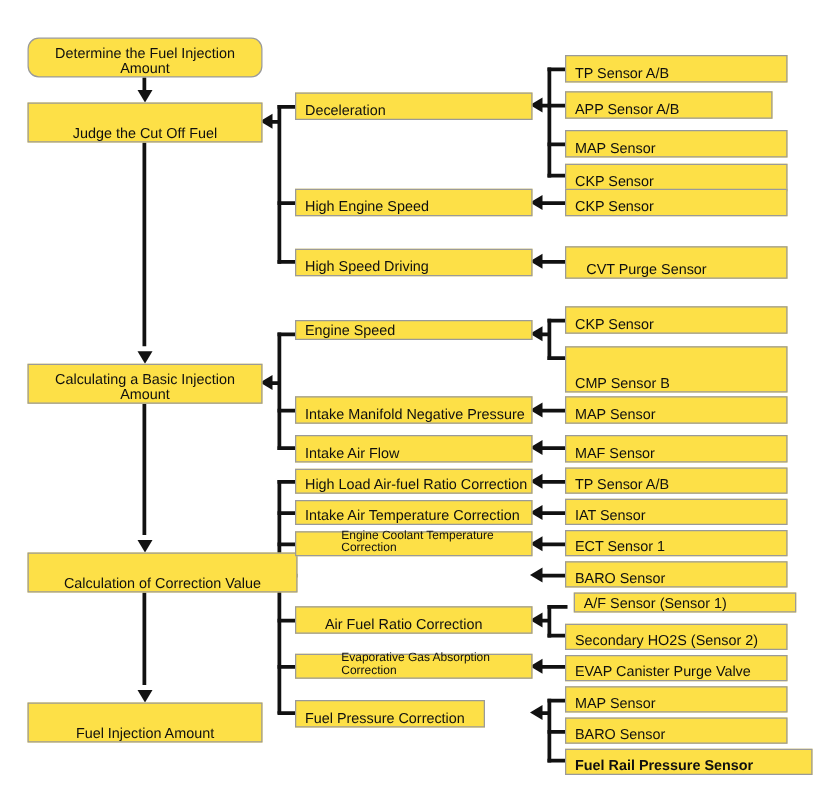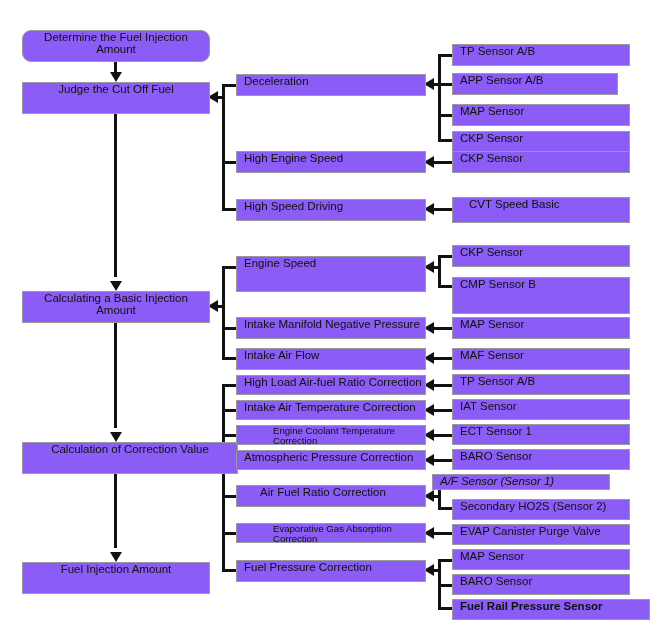--- a/index.html
+++ b/index.html
@@ -11,24 +11,24 @@
     position:relative;
     width:658px;
     height:644px;
     background:#ffffff;
     overflow:hidden;
   }
   
   .node{
     position:absolute;
     box-sizing:border-box;
-    background:#8b5cf6;
+    background:#fde047;
     border:1px solid #9a9a9a;
     display:flex;
-    align-items:flex-start;
+    align-items:flex-end;
     color:#10100f;
     z-index:5;
     line-height:1.05;
   }
   .node.rounded{border-radius:9px;}
   .node.center{justify-content:center;text-align:center;}
   .node.left{justify-content:flex-start;padding-left:7px;}
 
   .stage{font-size:11.5px;}
   .mid{font-size:11.5px;}
@@ -130,26 +130,26 @@
   <div class="ln h" style="left:428px;top:83px;width:12px;"></div>
   <div class="arr left" style="left:424px;top:78px;"></div>
 
   <div class="node sensor left" style="left:452px;top:151px;width:178px;height:22px;">
     <span>CKP Sensor</span>
   </div>
   <div class="ln h" style="left:430px;top:161px;width:24px;"></div>
   <div class="arr left" style="left:424px;top:156px;"></div>
 
   <div class="node sensor indent left" style="left:452px;top:197px;width:178px;height:26px;">
-    <span>CVT Speed Basic</span>
+    <span>CVT Purge Sensor</span>
   </div>
   <div class="ln h" style="left:430px;top:208px;width:24px;"></div>
   <div class="arr left" style="left:424px;top:203px;"></div>
 
-  <div class="node mid left" style="left:236px;top:256px;width:190px;height:36px;">
+  <div class="node mid left" style="left:236px;top:256px;width:190px;height:16px;">
     <span>Engine Speed</span>
   </div>
   <div class="node mid left" style="left:236px;top:317px;width:190px;height:22px;">
     <span>Intake Manifold Negative Pressure</span>
   </div>
   <div class="node mid left" style="left:236px;top:348px;width:190px;height:22px;">
     <span>Intake Air Flow</span>
   </div>
 
   <div class="ln v" style="left:222px;top:266px;height:94px;"></div>
@@ -185,30 +185,27 @@
 
   <div class="node mid left" style="left:236px;top:375px;width:190px;height:20px;">
     <span>High Load Air-fuel Ratio Correction</span>
   </div>
   <div class="node mid left" style="left:236px;top:400px;width:190px;height:20px;">
     <span>Intake Air Temperature Correction</span>
   </div>
   <div class="node mid small left" style="left:236px;top:425px;width:190px;height:20px;">
     <span>Engine Coolant Temperature Correction</span>
   </div>
-  <div class="node mid left" style="left:236px;top:450px;width:190px;height:20px;">
-    <span>Atmospheric Pressure Correction</span>
-  </div>
   <div class="node mid left" style="left:236px;top:485px;width:190px;height:22px;padding-left:23px;">
     <span>Air Fuel Ratio Correction</span>
   </div>
   <div class="node mid small left" style="left:236px;top:523px;width:190px;height:20px;">
     <span>Evaporative Gas Absorption Correction</span>
   </div>
-  <div class="node mid left" style="left:236px;top:560px;width:190px;height:22px;">
+  <div class="node mid left" style="left:236px;top:560px;width:152px;height:22px;">
     <span>Fuel Pressure Correction</span>
   </div>
 
   <div class="ln v" style="left:222px;top:384px;height:187px;"></div>
   <div class="ln h" style="left:222px;top:384px;width:16px;"></div>
   <div class="ln h" style="left:222px;top:409px;width:16px;"></div>
   <div class="ln h" style="left:222px;top:434px;width:16px;"></div>
   <div class="ln h" style="left:222px;top:459px;width:16px;"></div>
   <div class="ln h" style="left:222px;top:495px;width:16px;"></div>
   <div class="ln h" style="left:222px;top:532px;width:16px;"></div>
@@ -233,21 +230,21 @@
   </div>
   <div class="ln h" style="left:430px;top:434px;width:24px;"></div>
   <div class="arr left" style="left:424px;top:429px;"></div>
 
   <div class="node sensor left" style="left:452px;top:449px;width:178px;height:21px;">
     <span>BARO Sensor</span>
   </div>
   <div class="ln h" style="left:430px;top:459px;width:24px;"></div>
   <div class="arr left" style="left:424px;top:454px;"></div>
 
-  <div class="node sensor left" style="left:432px;top:474px;width:178px;height:16px;font-style:italic;">
+  <div class="node sensor left" style="left:459px;top:474px;width:178px;height:16px;">
     <span>A/F Sensor (Sensor 1)</span>
   </div>
   <div class="node sensor left" style="left:452px;top:499px;width:178px;height:21px;">
     <span>Secondary HO2S (Sensor 2)</span>
   </div>
   <div class="ln v" style="left:438px;top:484px;height:26px;"></div>
   <div class="ln h" style="left:438px;top:484px;width:16px;"></div>
   <div class="ln h" style="left:438px;top:507px;width:16px;"></div>
   <div class="ln h" style="left:430px;top:495px;width:10px;"></div>
   <div class="arr left" style="left:424px;top:490px;"></div>

